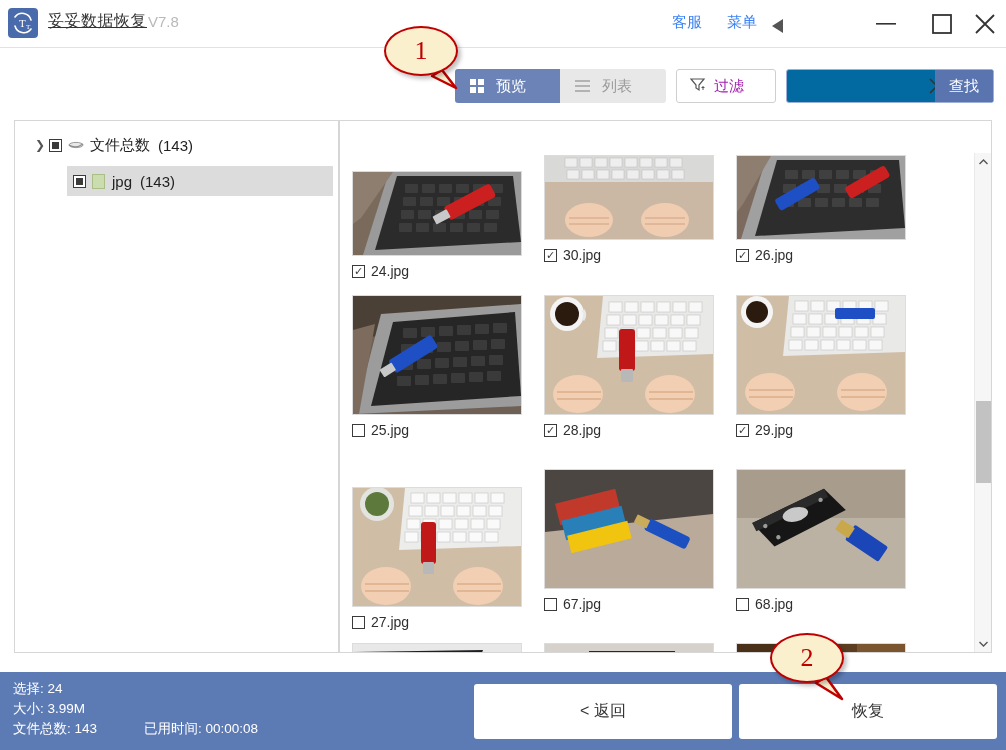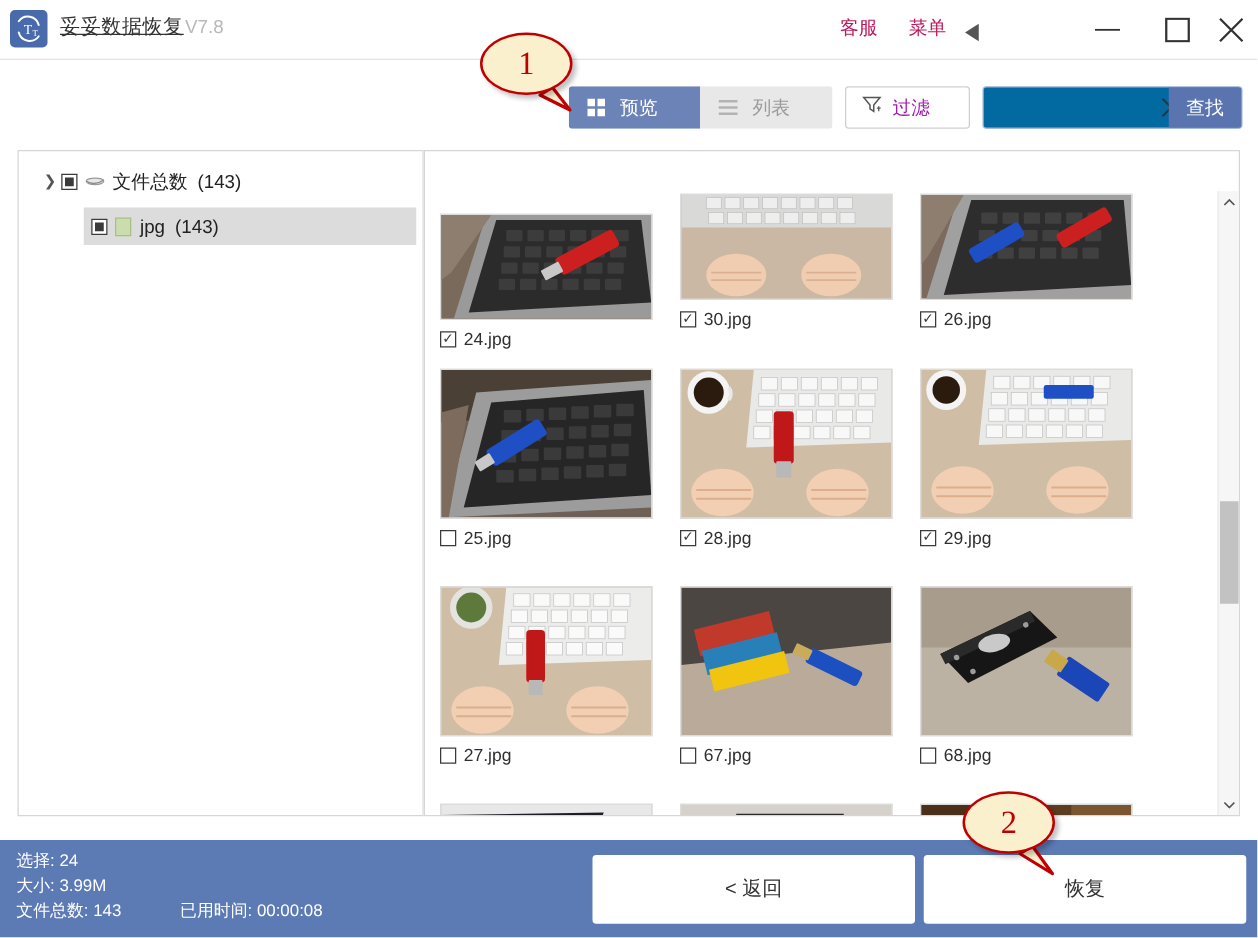--- a/index.html
+++ b/index.html
@@ -24,21 +24,21 @@
   .logo svg { display:block; }
   .app-title {
     position:absolute; left:48px; top:11px;
     font-size:16px; color:#333; letter-spacing:.5px;text-decoration:underline;
   }
   .app-ver {
     position:absolute; left:148px; top:13px;
     font-size:15px; color:#b9b9b9;
   }
   .tb-link {
-    position:absolute; top:13px; font-size:15px; color:#be185d; cursor:pointer;
+    position:absolute; top:13px; font-size:15px; color:#3b82f6; cursor:pointer;
   }
   #kefu { left:672px; }
   #caidan { left:727px; }
   .tri-left {
     position:absolute; left:772px; top:19px;
     width:0;height:0;border-top:7px solid transparent;border-bottom:7px solid transparent;
     border-right:11px solid #555;
   }
   .winbtn {
     position:absolute; top:0; width:56px; height:47px; cursor:pointer;
@@ -567,21 +567,21 @@
               <path d="M12 94 H56 M12 101 H56" stroke="#dcae8c" stroke-width="1.5"></path>
               <path d="M104 94 H148 M104 101 H148" stroke="#dcae8c" stroke-width="1.5"></path>
             </svg>
           </div>
           <div class="fname">
             <span class="cbx checked"></span>
             <span>29.jpg</span>
           </div>
         </div>
 
-        <div class="cell" style="left:12px; top:326px">
+        <div class="cell" style="left:12px; top:344px">
           <div class="thumb tall">
             <svg width="168" height="118" viewBox="0 0 168 118" preserveAspectRatio="none">
               <rect width="168" height="118" fill="#cfbda6"></rect>
               <circle cx="24" cy="16" r="17" fill="#e3e3df"></circle>
               <circle cx="24" cy="16" r="12" fill="#5d7a3c"></circle>
               <polygon points="52,0 168,0 168,58 46,62" fill="#ececea"></polygon>
               <g fill="#fafafa" stroke="#c4c4c4" stroke-width="0.6">
                 <rect x="58" y="5" width="13" height="10"></rect>
                   <rect x="74" y="5" width="13" height="10"></rect>
                 <rect x="90" y="5" width="13" height="10"></rect>

